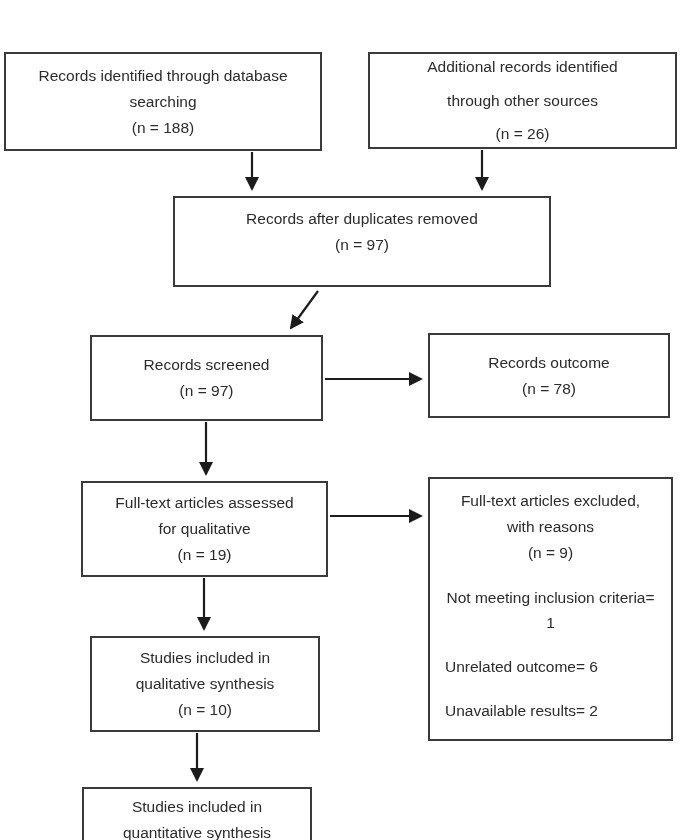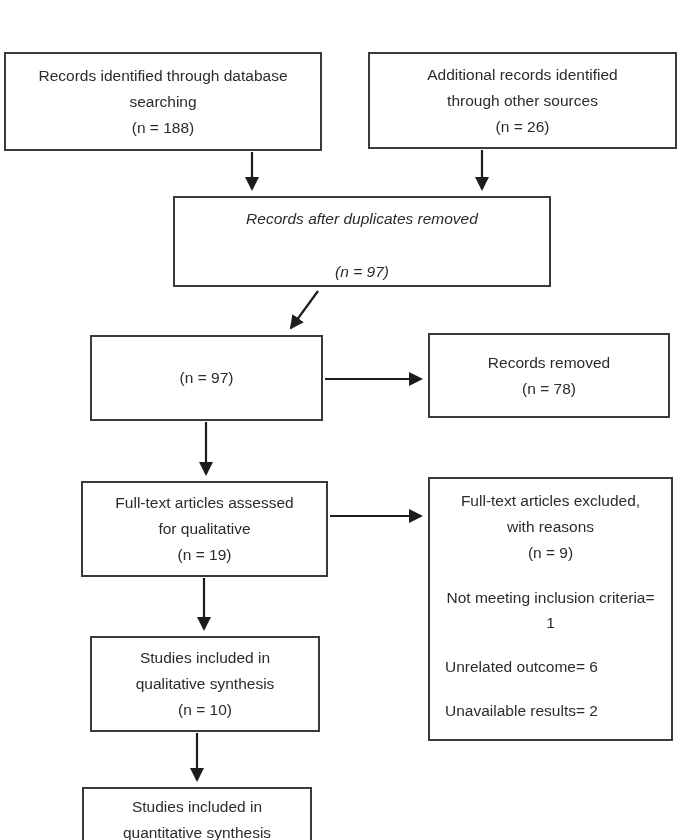--- a/index.html
+++ b/index.html
@@ -32,23 +32,22 @@
     background: #ffffff;
     display: flex;
     flex-direction: column;
     align-items: center;
     justify-content: center;
     text-align: center;
     font-size: 15.5px;
     line-height: 26px;
   }
   .box.top-align {
-    justify-content: space-between;
+    justify-content: flex-start;
     padding-top: 8px;
-    font-style: italic;
   }
   .box.reasons-box {
     justify-content: flex-start;
     padding: 9px 15px 1px 15px;
     text-align: center;
   }
   .reason {
     align-self: flex-start;
     text-align: center;
     line-height: 25px;
@@ -79,37 +78,38 @@
     <line x1="204" y1="534" x2="204" y2="585" stroke="#1c1c1c" stroke-width="2.2" marker-end="url(#ah)"></line>
     <line x1="197" y1="689" x2="197" y2="736" stroke="#1c1c1c" stroke-width="2.2" marker-end="url(#ah)"></line>
   </svg>
 
   <div class="box" style="left:4px; top:8px; width:318px; height:99px;">
     <div class="line">Records identified through database</div>
     <div class="line">searching</div>
     <div class="line">(n = 188)</div>
   </div>
 
-  <div class="box" style="left:368px; top:8px; width:309px; height:97px;">
+  <div class="box" style="left:368px; top:8px; width:309px; height:97px;justify-content:space-between;">
     <div class="line">Additional records identified</div>
     <div class="line">through other sources</div>
     <div class="line">(n = 26)</div>
   </div>
 
   <div class="box top-align" style="left:173px; top:152px; width:378px; height:91px;">
     <div class="line">Records after duplicates removed</div>
     <div class="line">(n = 97)</div>
   </div>
 
   <div class="box" style="left:90px; top:291px; width:233px; height:86px;">
+    <div class="line">Records screened</div>
     <div class="line">(n = 97)</div>
   </div>
 
   <div class="box" style="left:428px; top:289px; width:242px; height:85px;">
-    <div class="line">Records removed</div>
+    <div class="line">Records outcome</div>
     <div class="line">(n = 78)</div>
   </div>
 
   <div class="box" style="left:81px; top:437px; width:247px; height:96px;">
     <div class="line">Full-text articles assessed</div>
     <div class="line">for qualitative</div>
     <div class="line">(n = 19)</div>
   </div>
 
   <div class="box reasons-box" style="left:428px; top:433px; width:245px; height:264px;">

